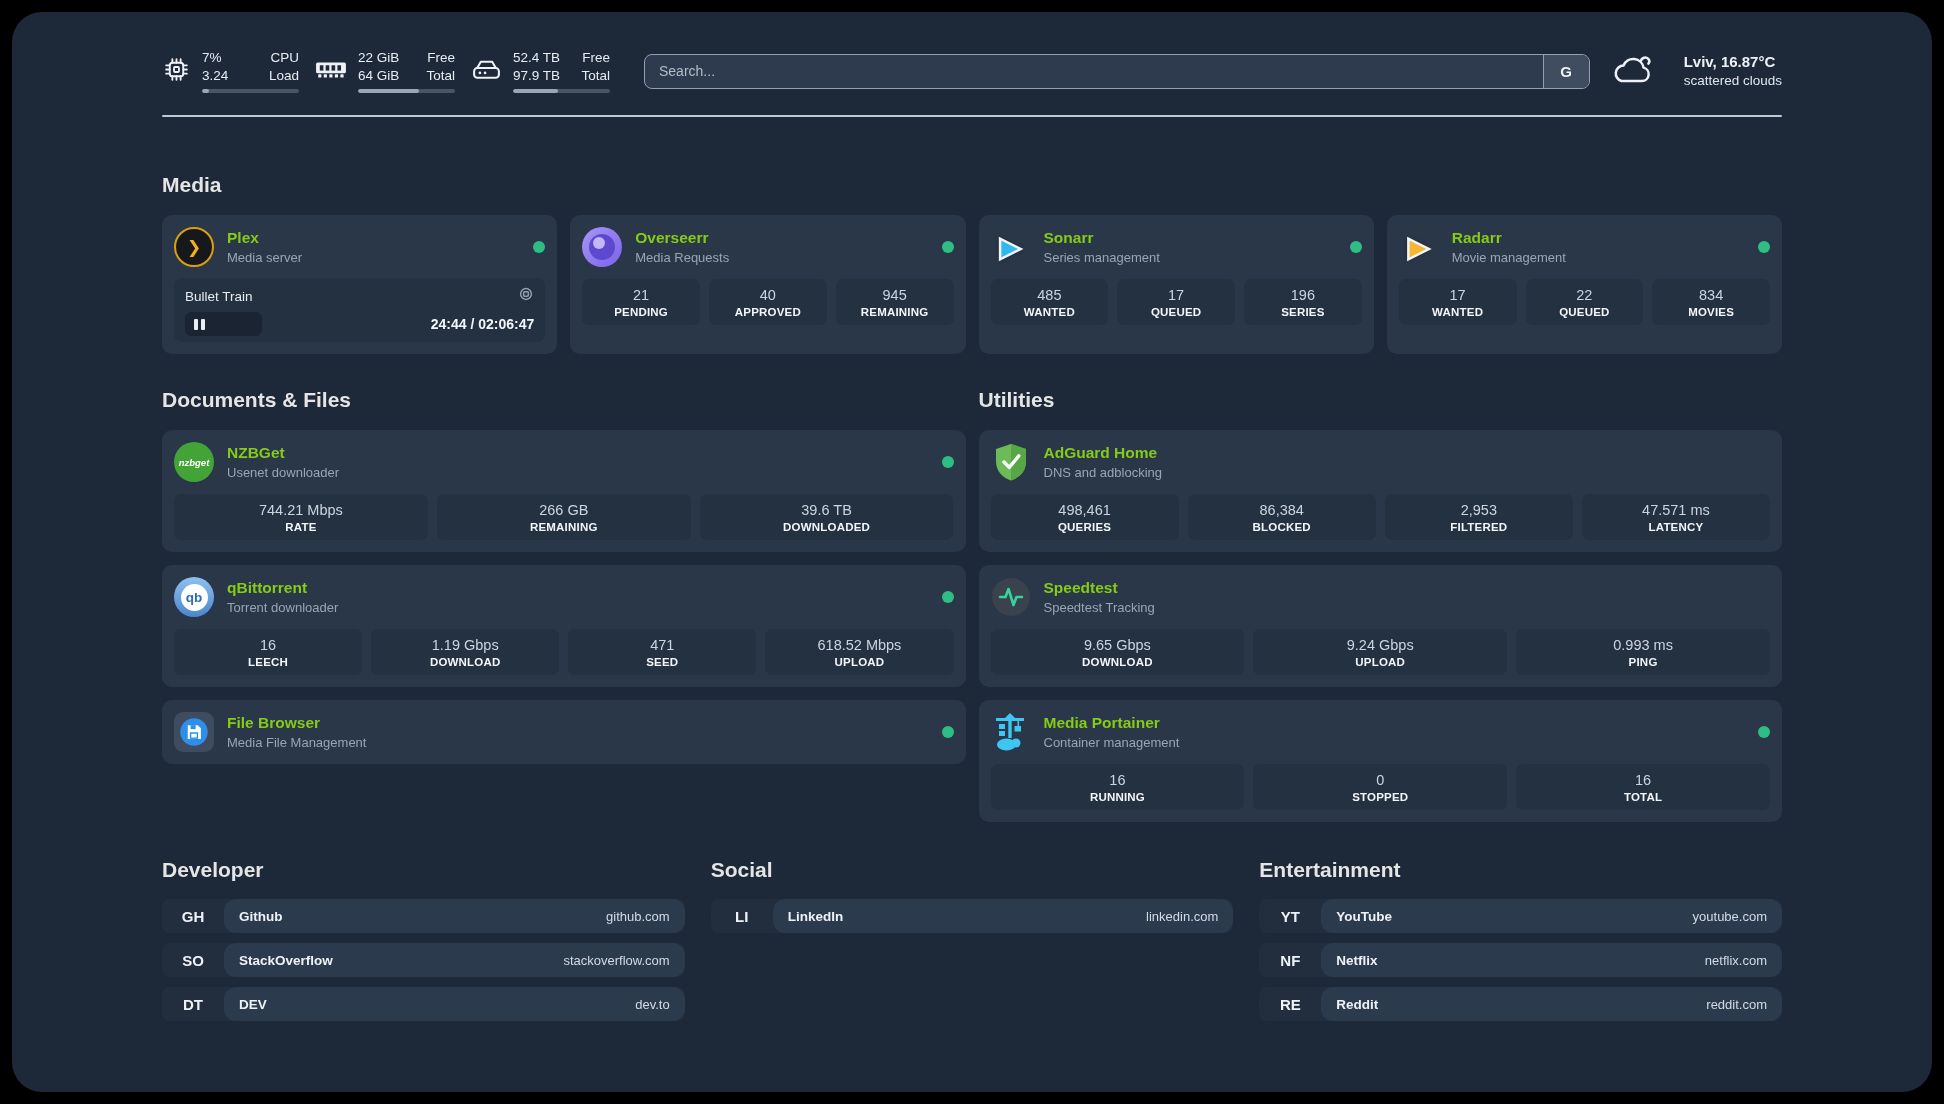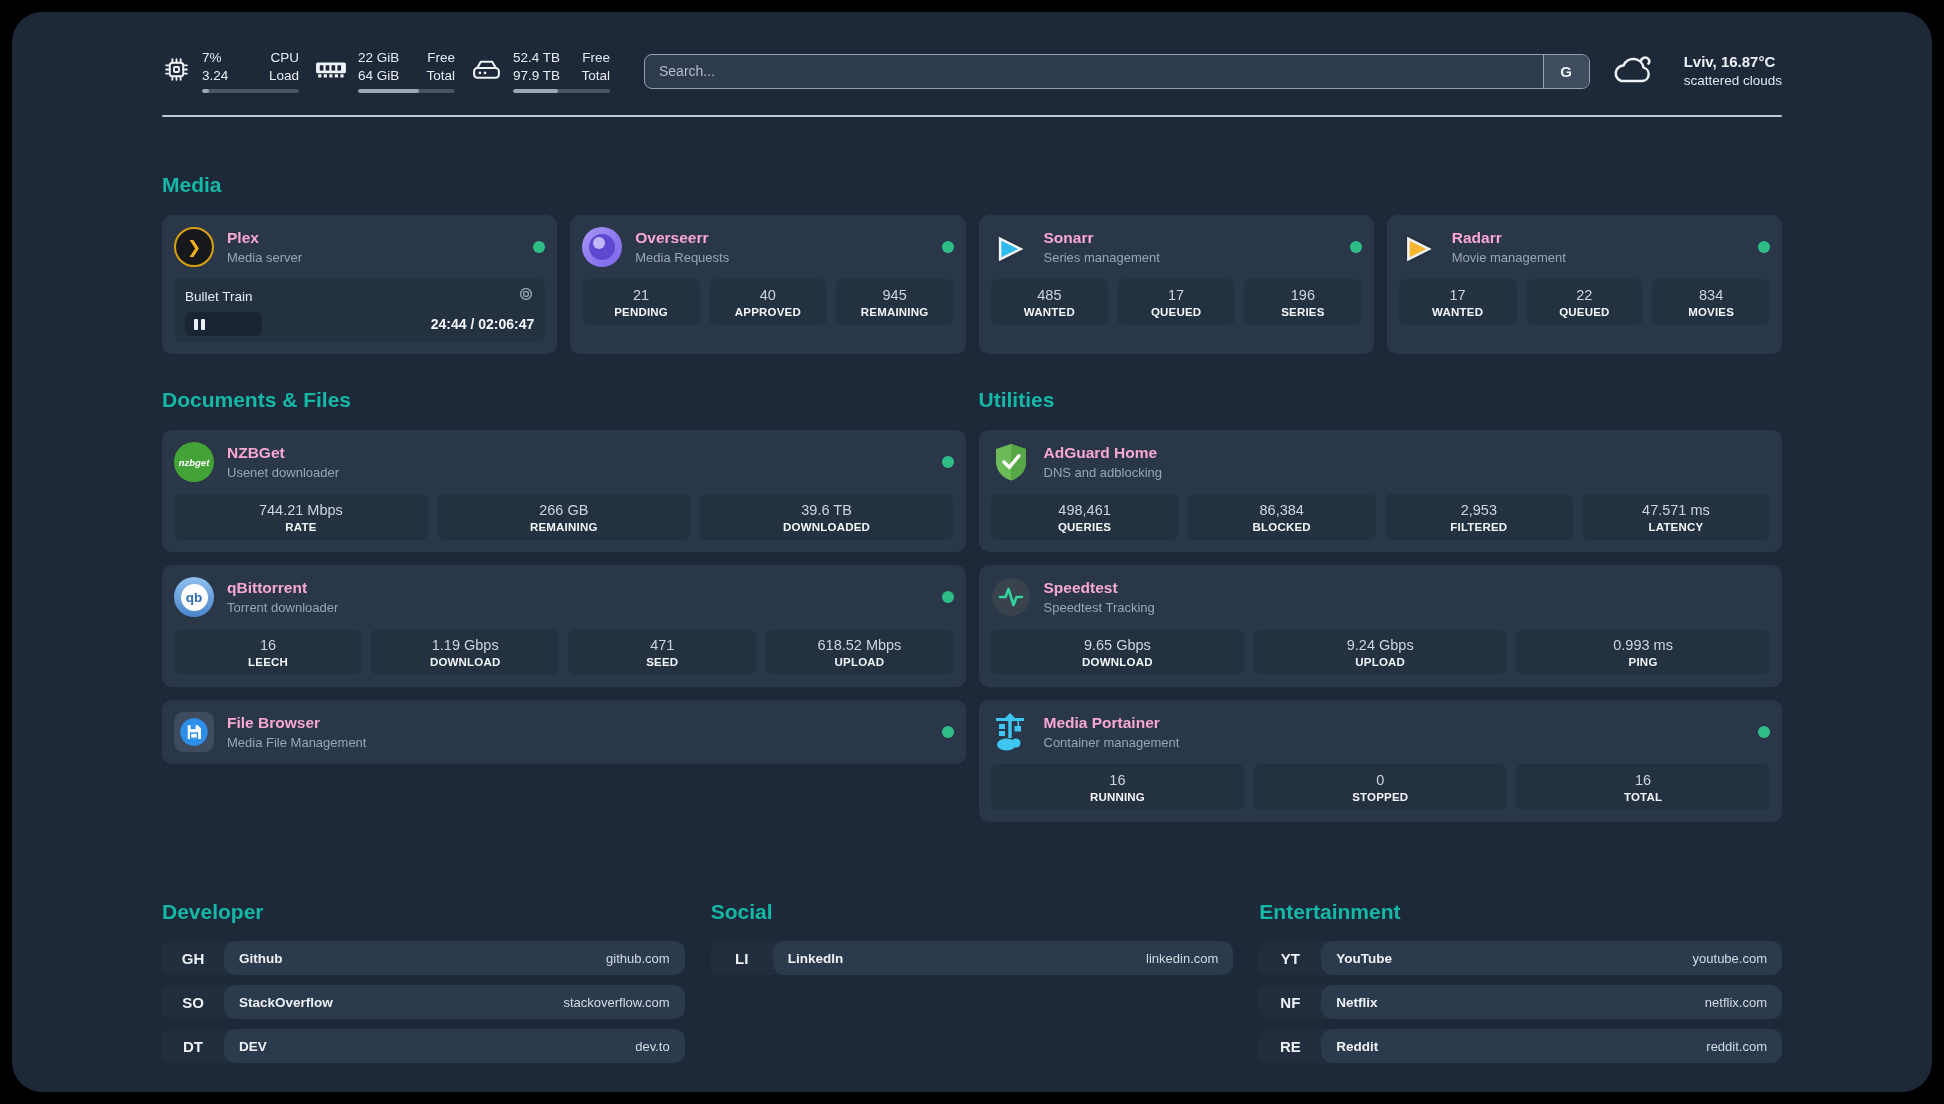--- a/index.html
+++ b/index.html
@@ -29,31 +29,31 @@
     border-radius: 0 7px 7px 0; color: #eef2f7; font-size: 15px; font-weight: 600; cursor: pointer; }
 
   .weather { display: flex; align-items: center; gap: 28px; }
   .weather-text { font-size: 15px; color: #eef2f7; line-height: 1.35; }
   .weather-cond { font-size: 13.5px; color: #dfe6ee; font-weight: 400; }
   .weather-loc { font-weight: 600; }
 
   .divider { margin-top: 15px; height: 2px; background: #cfd6df; border-radius: 2px; opacity: .92; }
 
   
-  .section-title { font-size: 21px; font-weight: 600; color: #14b8a6; }
+  .section-title { font-size: 21px; font-weight: 600; color: #e5e5e5; }
   .media-section { margin-top: 56px; }
   .media-grid { margin-top: 18px; display: grid; grid-template-columns: repeat(4, 1fr); gap: 13px; }
   .mid-grid { margin-top: 34px; display: grid; grid-template-columns: 1fr 1fr; gap: 13px; align-items: start; }
   .col-stack { display: flex; flex-direction: column; gap: 13px; }
   .col-stack .section-title { margin-bottom: 5px; }
 
   .card { background: #2a3749; border-radius: 10px; padding: 12px; cursor: pointer; }
   .app-header { display: flex; align-items: center; gap: 13px; }
   .app-text { line-height: 1.25; }
-  .app-name { font-size: 15.5px; font-weight: 600; color: #f9a8d4; }
+  .app-name { font-size: 15.5px; font-weight: 600; color: #84cc16; }
   .app-sub { font-size: 13px; color: #98a5b4; margin-top: 2px; }
   .dot { width: 12px; height: 12px; border-radius: 50%; background: #2ebd85; margin-left: auto; flex: 0 0 auto; }
 
   .stats { display: grid; gap: 9px; margin-top: 12px; }
   .stats-3 { grid-template-columns: repeat(3, 1fr); }
   .stats-4 { grid-template-columns: repeat(4, 1fr); }
   .stat { background: #243140; border-radius: 7px; text-align: center; padding: 8px 4px 7px; }
   .stat-value { font-size: 14.5px; color: #ccd5df; }
   .stat-label { font-size: 11.5px; font-weight: 700; color: #f3f6f9; margin-top: 3px; letter-spacing: .2px; }
 
@@ -84,21 +84,21 @@
     padding: 4px 11px 6px; }
   .player-title { font-size: 13.5px; color: #e7ecf2; }
   .player-progress-row { display: flex; align-items: center; padding: 0 11px; }
   .elapsed { background: #1a2433; border-radius: 6px; height: 24px; display: flex;
     align-items: center; padding-left: 9px; }
   .pause { display: flex; gap: 3.5px; }
   .pause i { display: block; width: 3.5px; height: 11px; background: #e9eef4; border-radius: 1px; }
   .player-time { margin-left: auto; font-size: 14px; font-weight: 700; color: #f4f7fa; }
 
   
-  .bottom-grid { margin-top: 78px; display: grid; grid-template-columns: repeat(3, 1fr);
+  .bottom-grid { margin-top: 36px; display: grid; grid-template-columns: repeat(3, 1fr);
     gap: 26px; align-items: start; }
   .bm-list { margin-top: 17px; display: flex; flex-direction: column; gap: 10px; }
   .bm-row { display: flex; height: 34px; border-radius: 8px; background: #222e3e;
     overflow: hidden; cursor: pointer; }
   .bm-abbr { width: 62px; display: flex; align-items: center; justify-content: center;
     font-size: 15px; font-weight: 700; color: #eef2f6; flex: 0 0 auto; }
   .bm-bar { flex: 1; background: #2c3a4d; border-radius: 12px; display: flex; align-items: center;
     justify-content: space-between; padding: 0 15px; }
   .bm-name { font-size: 13.5px; font-weight: 600; color: #eef2f6; }
   .bm-url { font-size: 13px; color: #d3dbe4; }

